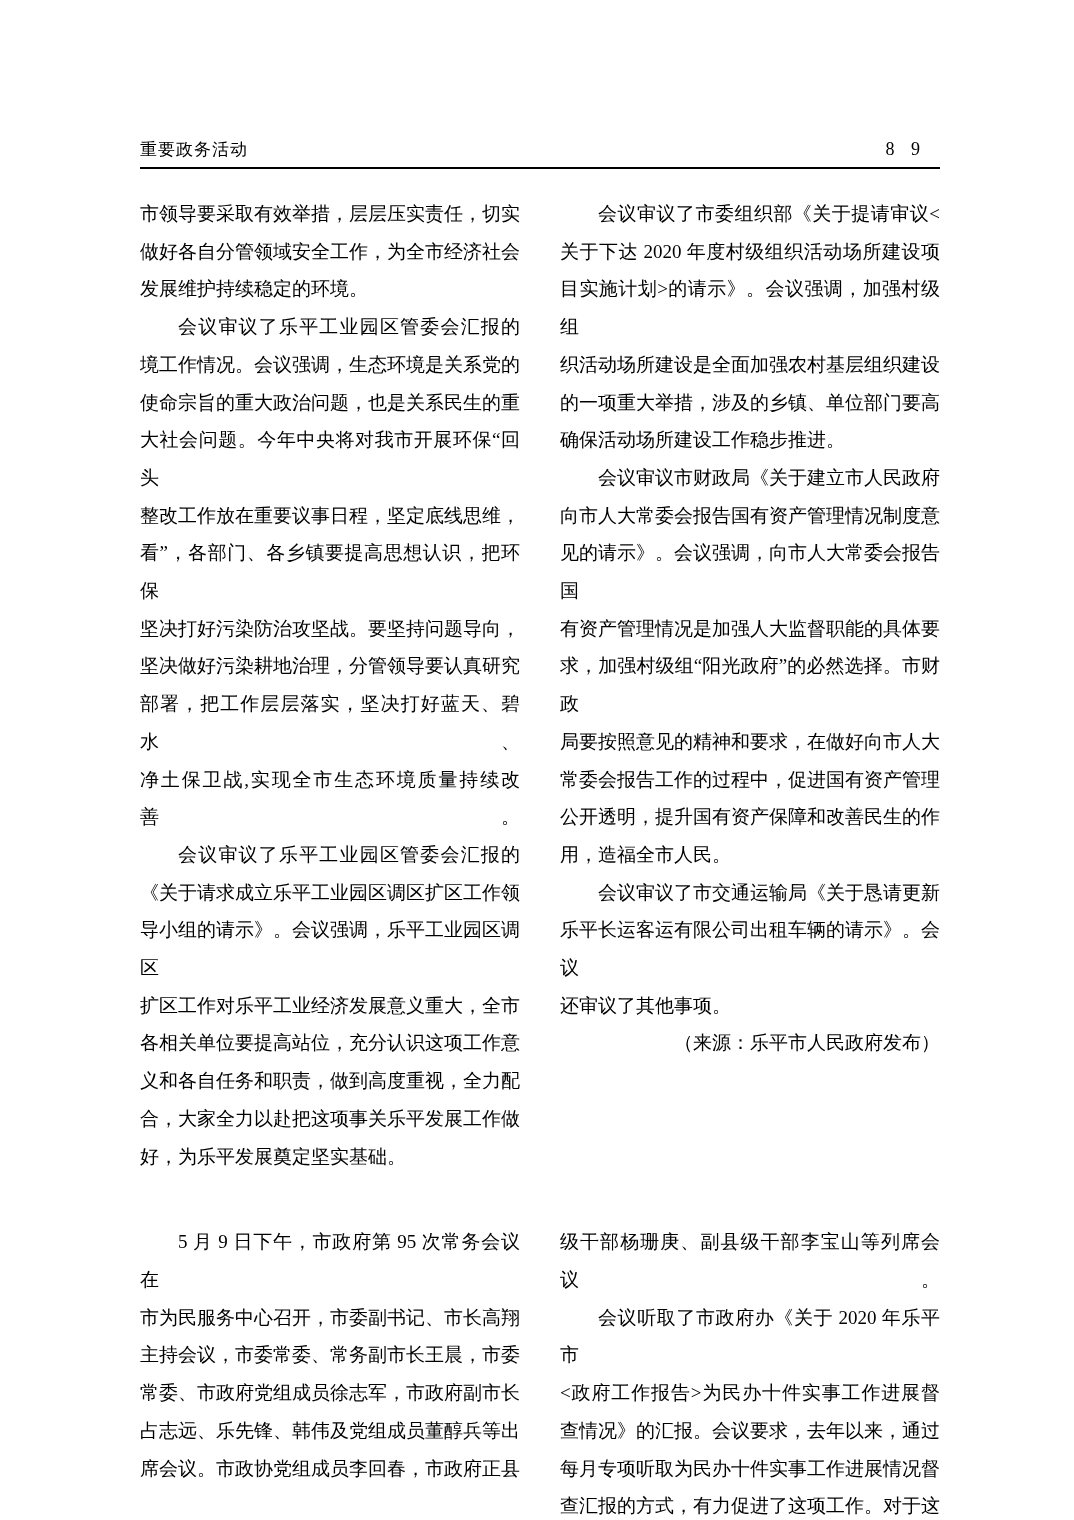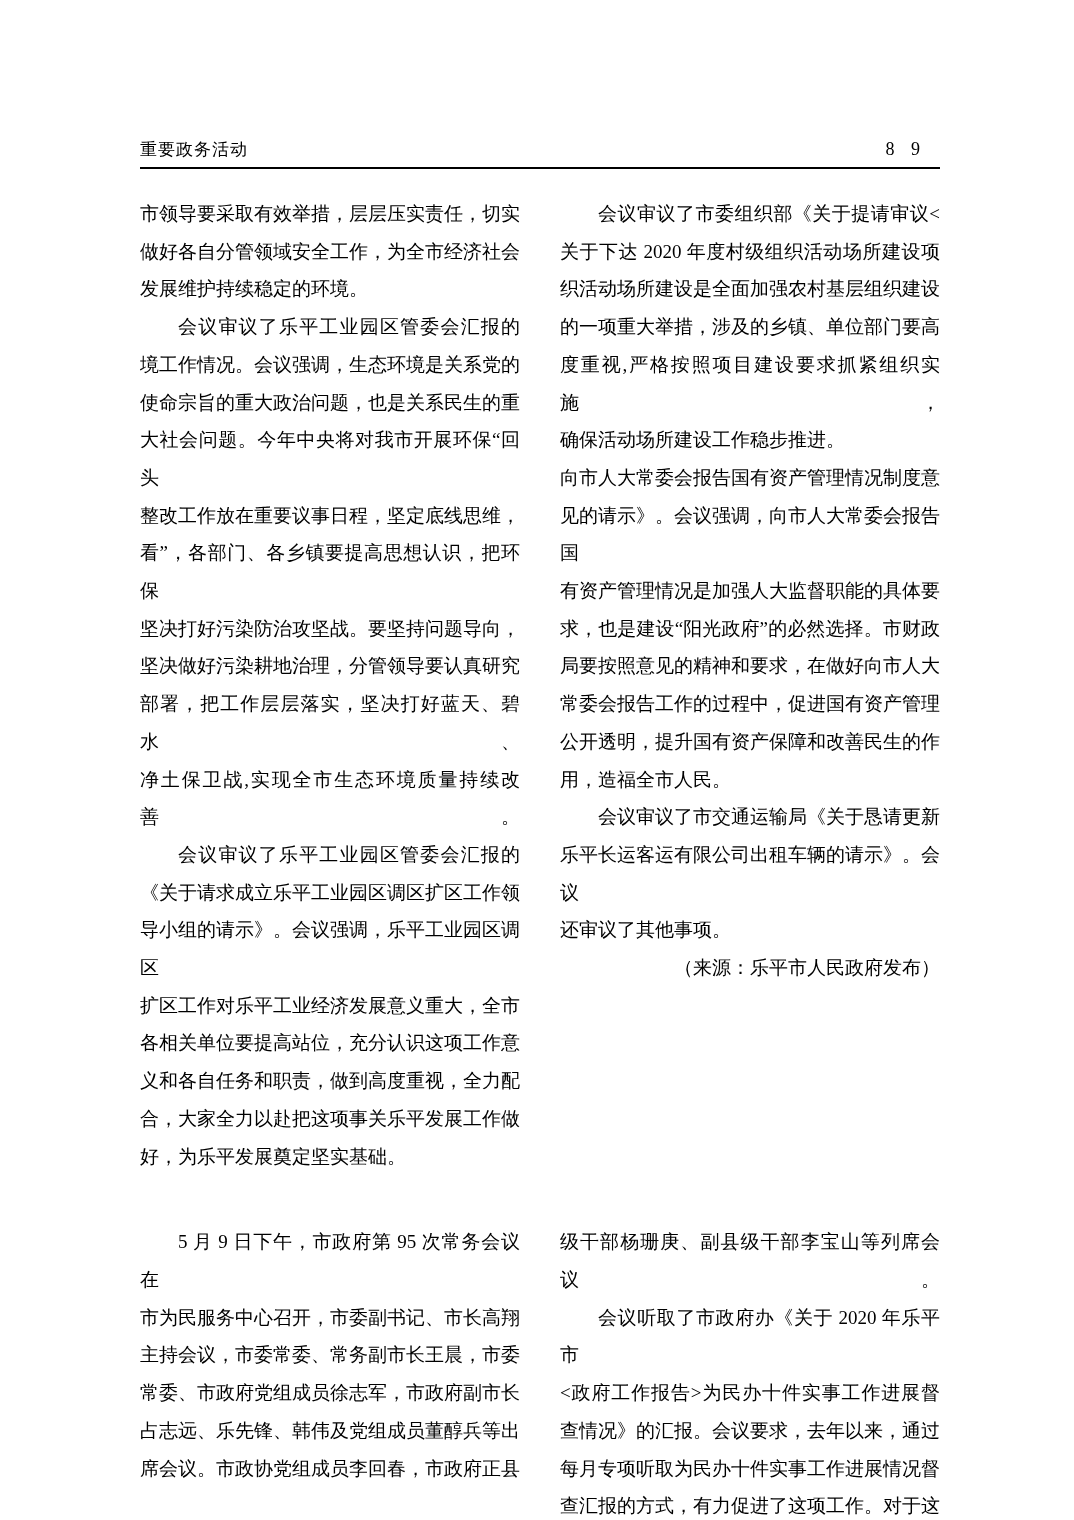--- a/index.html
+++ b/index.html
@@ -110,28 +110,29 @@
         <div class="line">导小组的请示》。会议强调，乐平工业园区调区</div>
         <div class="line">扩区工作对乐平工业经济发展意义重大，全市</div>
         <div class="line">各相关单位要提高站位，充分认识这项工作意</div>
         <div class="line">义和各自任务和职责，做到高度重视，全力配</div>
         <div class="line">合，大家全力以赴把这项事关乐平发展工作做</div>
         <div class="line end">好，为乐平发展奠定坚实基础。</div>
       </div>
     <div class="col">
         <div class="line indent">会议审议了市委组织部《关于提请审议&lt;</div>
         <div class="line">关于下达 2020 年度村级组织活动场所建设项</div>
+        <div class="line">目实施计划&gt;的请示》。会议强调，加强村级组</div>
         <div class="line">织活动场所建设是全面加强农村基层组织建设</div>
         <div class="line">的一项重大举措，涉及的乡镇、单位部门要高</div>
-        <div class="line">度重视,严格按照项目建设要求抓紧组织实施，</div>
         <div class="line end">确保活动场所建设工作稳步推进。</div>
+        <div class="line indent">会议审议市财政局《关于建立市人民政府</div>
         <div class="line">向市人大常委会报告国有资产管理情况制度意</div>
         <div class="line">见的请示》。会议强调，向市人大常委会报告国</div>
         <div class="line">有资产管理情况是加强人大监督职能的具体要</div>
-        <div class="line">求，也是建设“阳光政府”的必然选择。市财政</div>
+        <div class="line">求，加强村级组“阳光政府”的必然选择。市财政</div>
         <div class="line">局要按照意见的精神和要求，在做好向市人大</div>
         <div class="line">常委会报告工作的过程中，促进国有资产管理</div>
         <div class="line">公开透明，提升国有资产保障和改善民生的作</div>
         <div class="line end">用，造福全市人民。</div>
         <div class="line indent">会议审议了市交通运输局《关于恳请更新</div>
         <div class="line">乐平长运客运有限公司出租车辆的请示》。会议</div>
         <div class="line end">还审议了其他事项。</div>
         <div class="line right">（来源：乐平市人民政府发布）</div>
       </div>
   </section>

